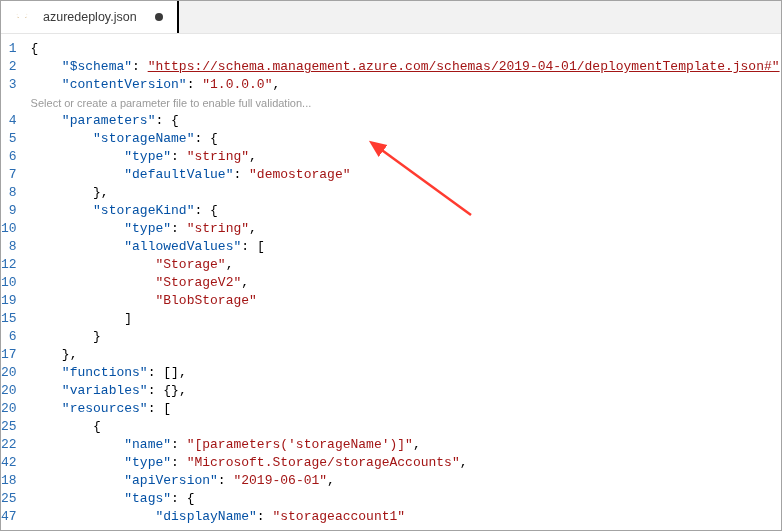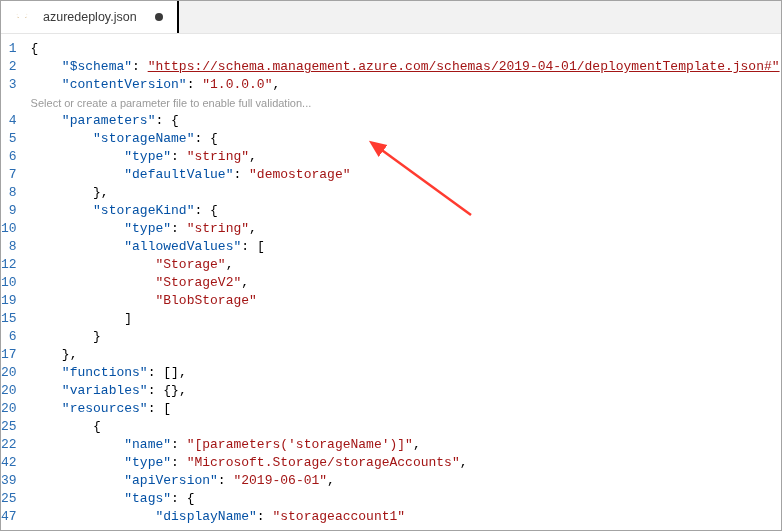--- a/index.html
+++ b/index.html
@@ -115,21 +115,21 @@
       <div>19</div>
       <div>15</div>
       <div>6</div>
       <div>17</div>
       <div>20</div>
       <div>20</div>
       <div>20</div>
       <div>25</div>
       <div>22</div>
       <div>42</div>
-      <div>39</div>
+      <div>18</div>
       <div>25</div>
       <div>47</div>
     </div>
   <div class="code" id="code"><div class="line"><span class="tok-brace">{</span></div><div class="line"><span>    </span><span class="tok-key">"$schema"</span><span class="tok-punct">: </span><span class="tok-link">"https://schema.management.azure.com/schemas/2019-04-01/deploymentTemplate.json#"</span><span class="tok-punct">,</span></div><div class="line"><span>    </span><span class="tok-key">"contentVersion"</span><span class="tok-punct">: </span><span class="tok-string">"1.0.0.0"</span><span class="tok-punct">,</span></div><div class="codelens">Select or create a parameter file to enable full validation...</div><div class="line"><span>    </span><span class="tok-key">"parameters"</span><span class="tok-punct">: </span><span class="tok-brace">{</span></div><div class="line"><span>        </span><span class="tok-key">"storageName"</span><span class="tok-punct">: </span><span class="tok-brace">{</span></div><div class="line"><span>            </span><span class="tok-key">"type"</span><span class="tok-punct">: </span><span class="tok-string">"string"</span><span class="tok-punct">,</span></div><div class="line"><span>            </span><span class="tok-key">"defaultValue"</span><span class="tok-punct">: </span><span class="tok-string">"demostorage"</span></div><div class="line"><span>        </span><span class="tok-brace">}</span><span class="tok-punct">,</span></div><div class="line"><span>        </span><span class="tok-key">"storageKind"</span><span class="tok-punct">: </span><span class="tok-brace">{</span></div><div class="line"><span>            </span><span class="tok-key">"type"</span><span class="tok-punct">: </span><span class="tok-string">"string"</span><span class="tok-punct">,</span></div><div class="line"><span>            </span><span class="tok-key">"allowedValues"</span><span class="tok-punct">: </span><span class="tok-brace">[</span></div><div class="line"><span>                </span><span class="tok-string">"Storage"</span><span class="tok-punct">,</span></div><div class="line"><span>                </span><span class="tok-string">"StorageV2"</span><span class="tok-punct">,</span></div><div class="line"><span>                </span><span class="tok-string">"BlobStorage"</span></div><div class="line"><span>            </span><span class="tok-brace">]</span></div><div class="line"><span>        </span><span class="tok-brace">}</span></div><div class="line"><span>    </span><span class="tok-brace">}</span><span class="tok-punct">,</span></div><div class="line"><span>    </span><span class="tok-key">"functions"</span><span class="tok-punct">: </span><span class="tok-brace">[]</span><span class="tok-punct">,</span></div><div class="line"><span>    </span><span class="tok-key">"variables"</span><span class="tok-punct">: </span><span class="tok-brace">{}</span><span class="tok-punct">,</span></div><div class="line"><span>    </span><span class="tok-key">"resources"</span><span class="tok-punct">: </span><span class="tok-brace">[</span></div><div class="line"><span>        </span><span class="tok-brace">{</span></div><div class="line"><span>            </span><span class="tok-key">"name"</span><span class="tok-punct">: </span><span class="tok-string">"[parameters('storageName')]"</span><span class="tok-punct">,</span></div><div class="line"><span>            </span><span class="tok-key">"type"</span><span class="tok-punct">: </span><span class="tok-string">"Microsoft.Storage/storageAccounts"</span><span class="tok-punct">,</span></div><div class="line"><span>            </span><span class="tok-key">"apiVersion"</span><span class="tok-punct">: </span><span class="tok-string">"2019-06-01"</span><span class="tok-punct">,</span></div><div class="line"><span>            </span><span class="tok-key">"tags"</span><span class="tok-punct">: </span><span class="tok-brace">{</span></div><div class="line"><span>                </span><span class="tok-key">"displayName"</span><span class="tok-punct">: </span><span class="tok-string">"storageaccount1"</span></div></div>
   <svg id="arrow" class="arrow" width="782" height="531">
       <defs>
         <marker id="ah" markerWidth="10" markerHeight="10" refX="2" refY="3" orient="auto">
           <path d="M0,0 L0,6 L7,3 z" fill="#ff3b30"></path>
         </marker>
       </defs>

